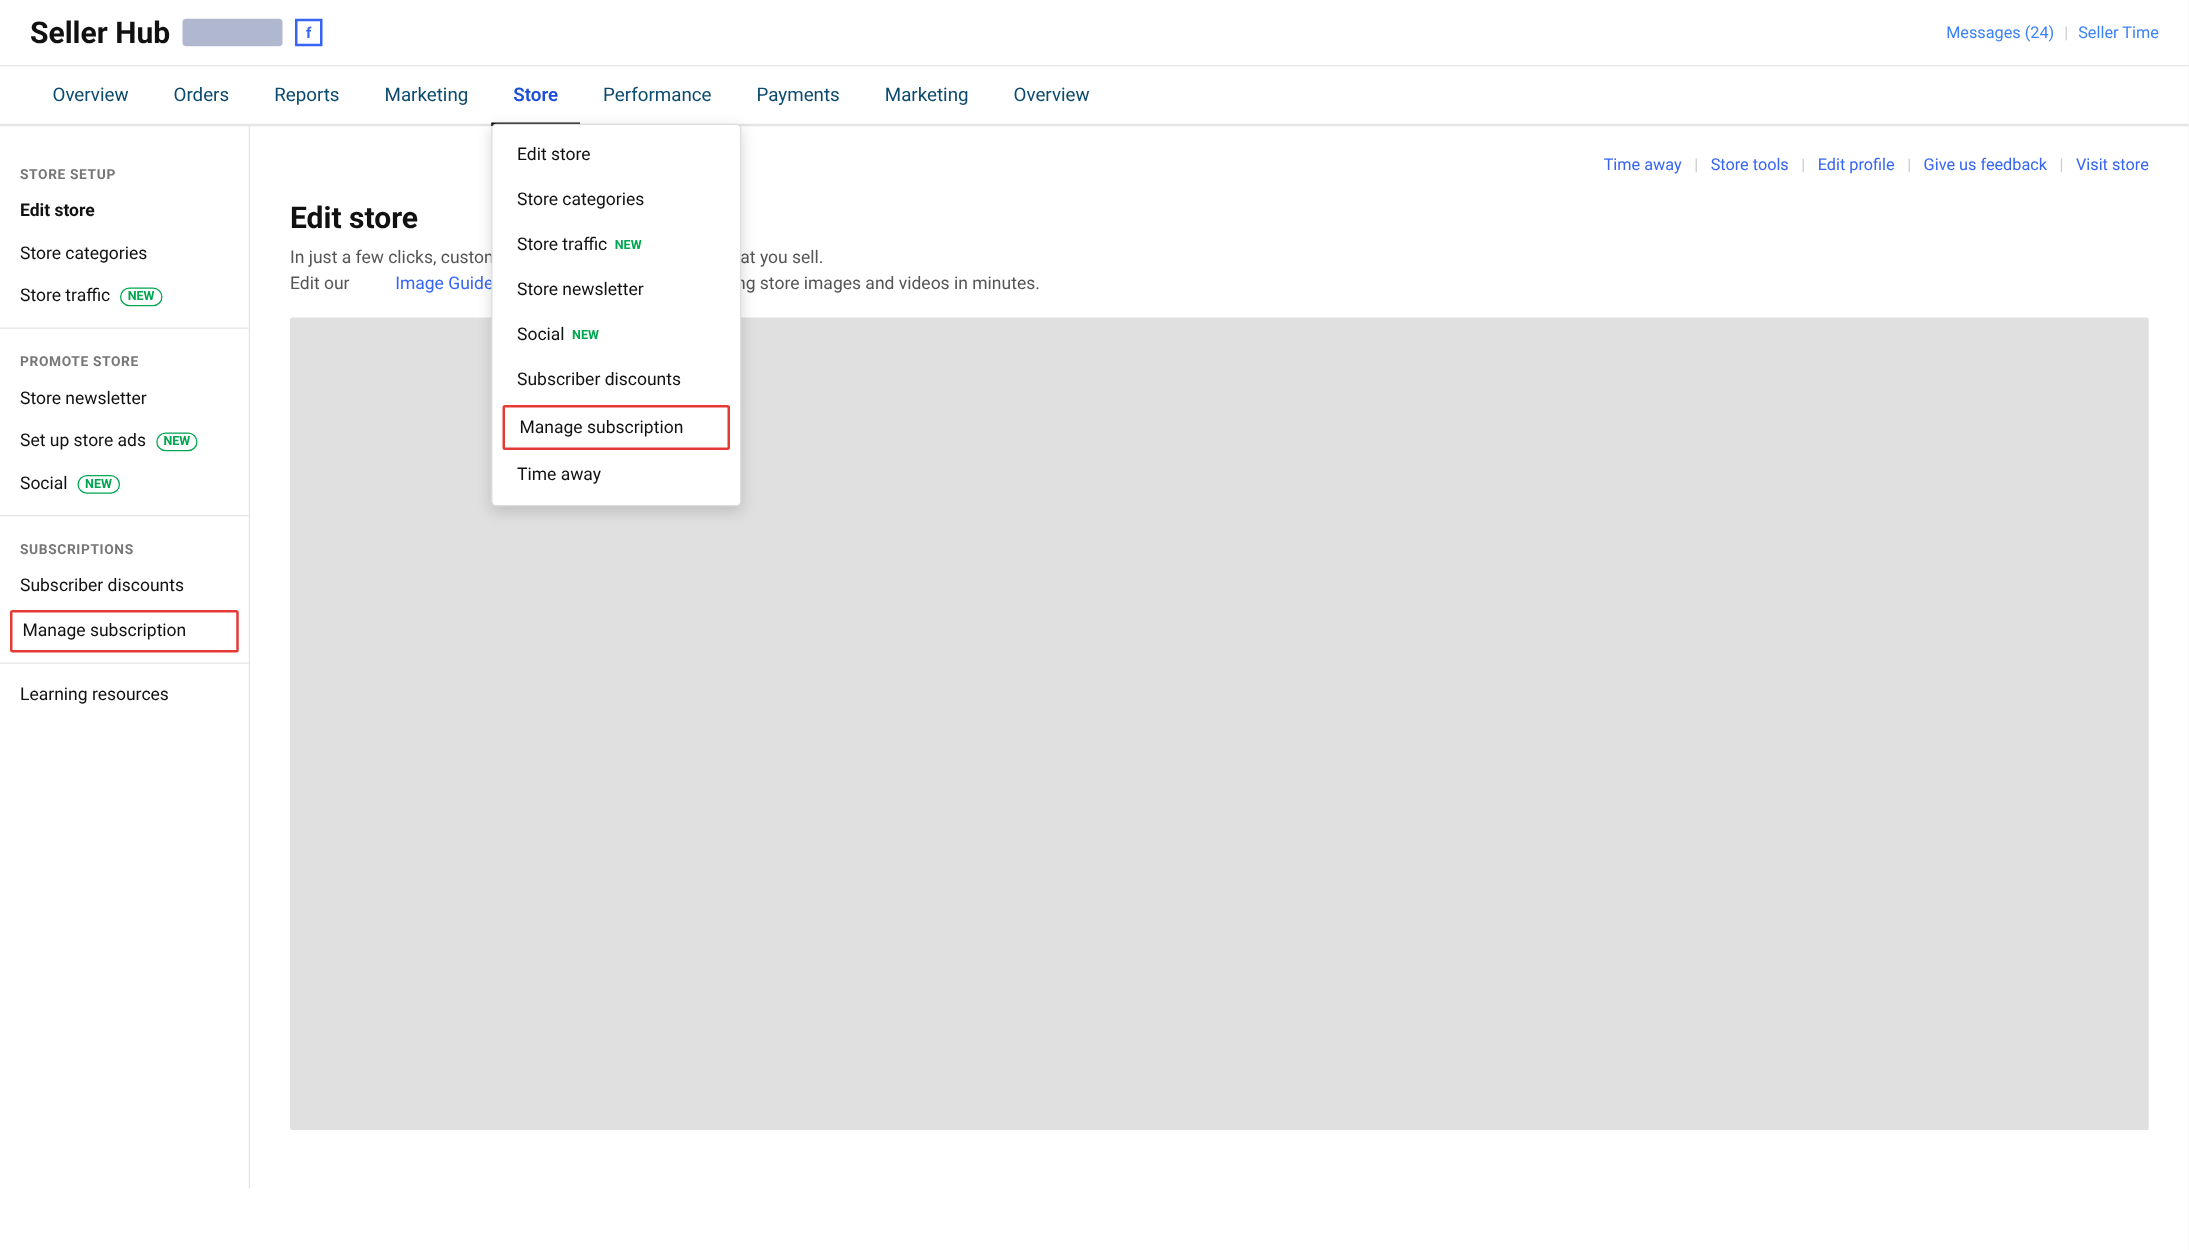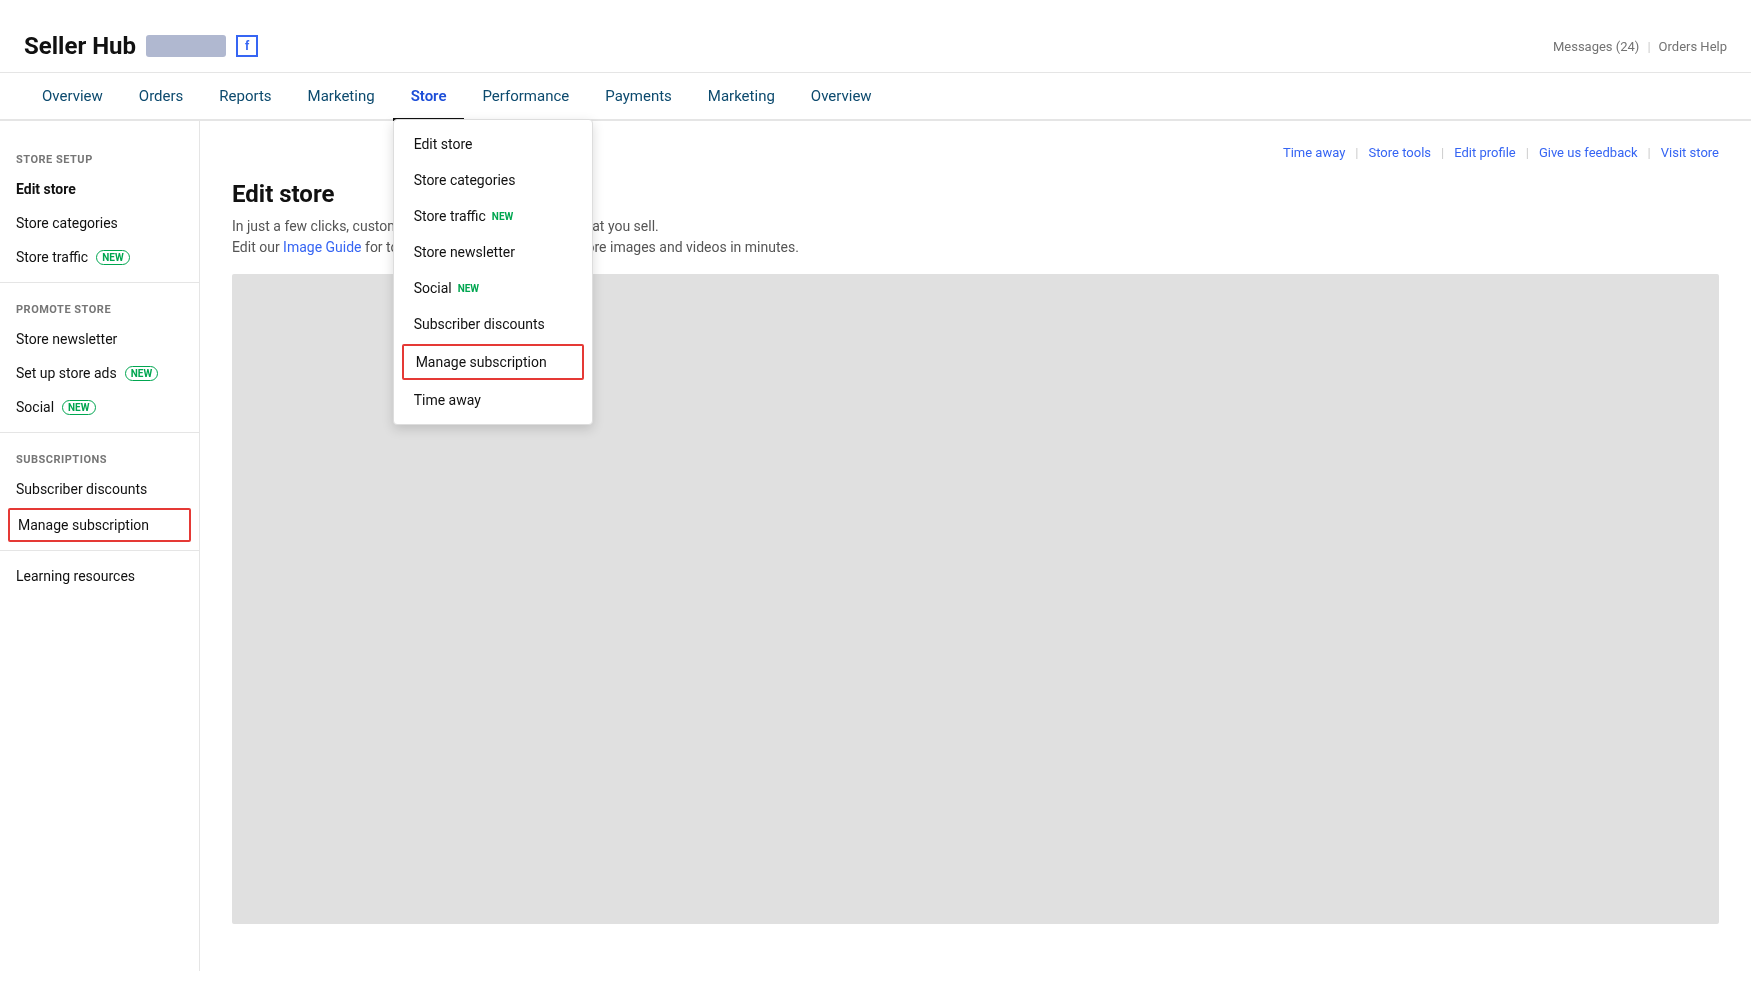--- a/index.html
+++ b/index.html
@@ -5,21 +5,20 @@
     * { box-sizing: border-box; margin: 0; padding: 0; }
     body { font-family: -apple-system, BlinkMacSystemFont, 'Segoe UI', Roboto, Arial, sans-serif; font-size: 14px; color: #111; background: #fff; }
 
     
     .top-bar {
       display: flex;
       align-items: center;
       justify-content: space-between;
       padding: 12px 24px;
       border-bottom: 1px solid #e5e5e5;
-      margin-top: 20px;
     }
     .logo-area {
       display: flex;
       align-items: center;
       gap: 10px;
     }
     .logo-title {
       font-size: 24px;
       font-weight: 700;
       color: #111;
@@ -42,21 +41,21 @@
       color: #3665f3;
       font-weight: bold;
     }
     .top-right-links {
       display: flex;
       align-items: center;
       gap: 6px;
       font-size: 13px;
     }
     .top-right-links a {
-      color: #737373;
+      color: #3b82f6;
       text-decoration: none;
     }
     .divider-v { color: #ccc; margin: 0 2px; }
 
     
     .nav-bar {
       display: flex;
       align-items: center;
       padding: 0 24px;
       border-bottom: 2px solid #e5e5e5;
@@ -173,20 +172,21 @@
     }
     .page-desc {
       font-size: 14px;
       color: #555;
       margin-bottom: 16px;
       line-height: 1.5;
     }
     .page-desc a {
       color: #3665f3;
       text-decoration: none;
+      margin-left: 33px;
     }
 
     .secondary-nav {
       display: flex;
       align-items: center;
       gap: 8px;
       font-size: 13px;
       margin-bottom: 20px;
       justify-content: flex-end;
     }
@@ -231,21 +231,21 @@
 
 <div class="top-bar">
   <div class="logo-area">
     <span class="logo-title">Seller Hub</span>
     <span class="logo-badge"></span>
     <div class="logo-icon">f</div>
   </div>
   <div class="top-right-links">
     <a href="#">Messages (24)</a>
     <span class="divider-v">|</span>
-    <a href="#">Orders Help</a>
+    <a href="#">Seller Time</a>
   </div>
 </div>
 
 <div class="nav-bar">
   <div class="nav-item">Overview</div>
   <div class="nav-item">Orders</div>
   <div class="nav-item">Reports</div>
   <div class="nav-item">Marketing</div>
 
   <div class="store-nav-wrapper">

